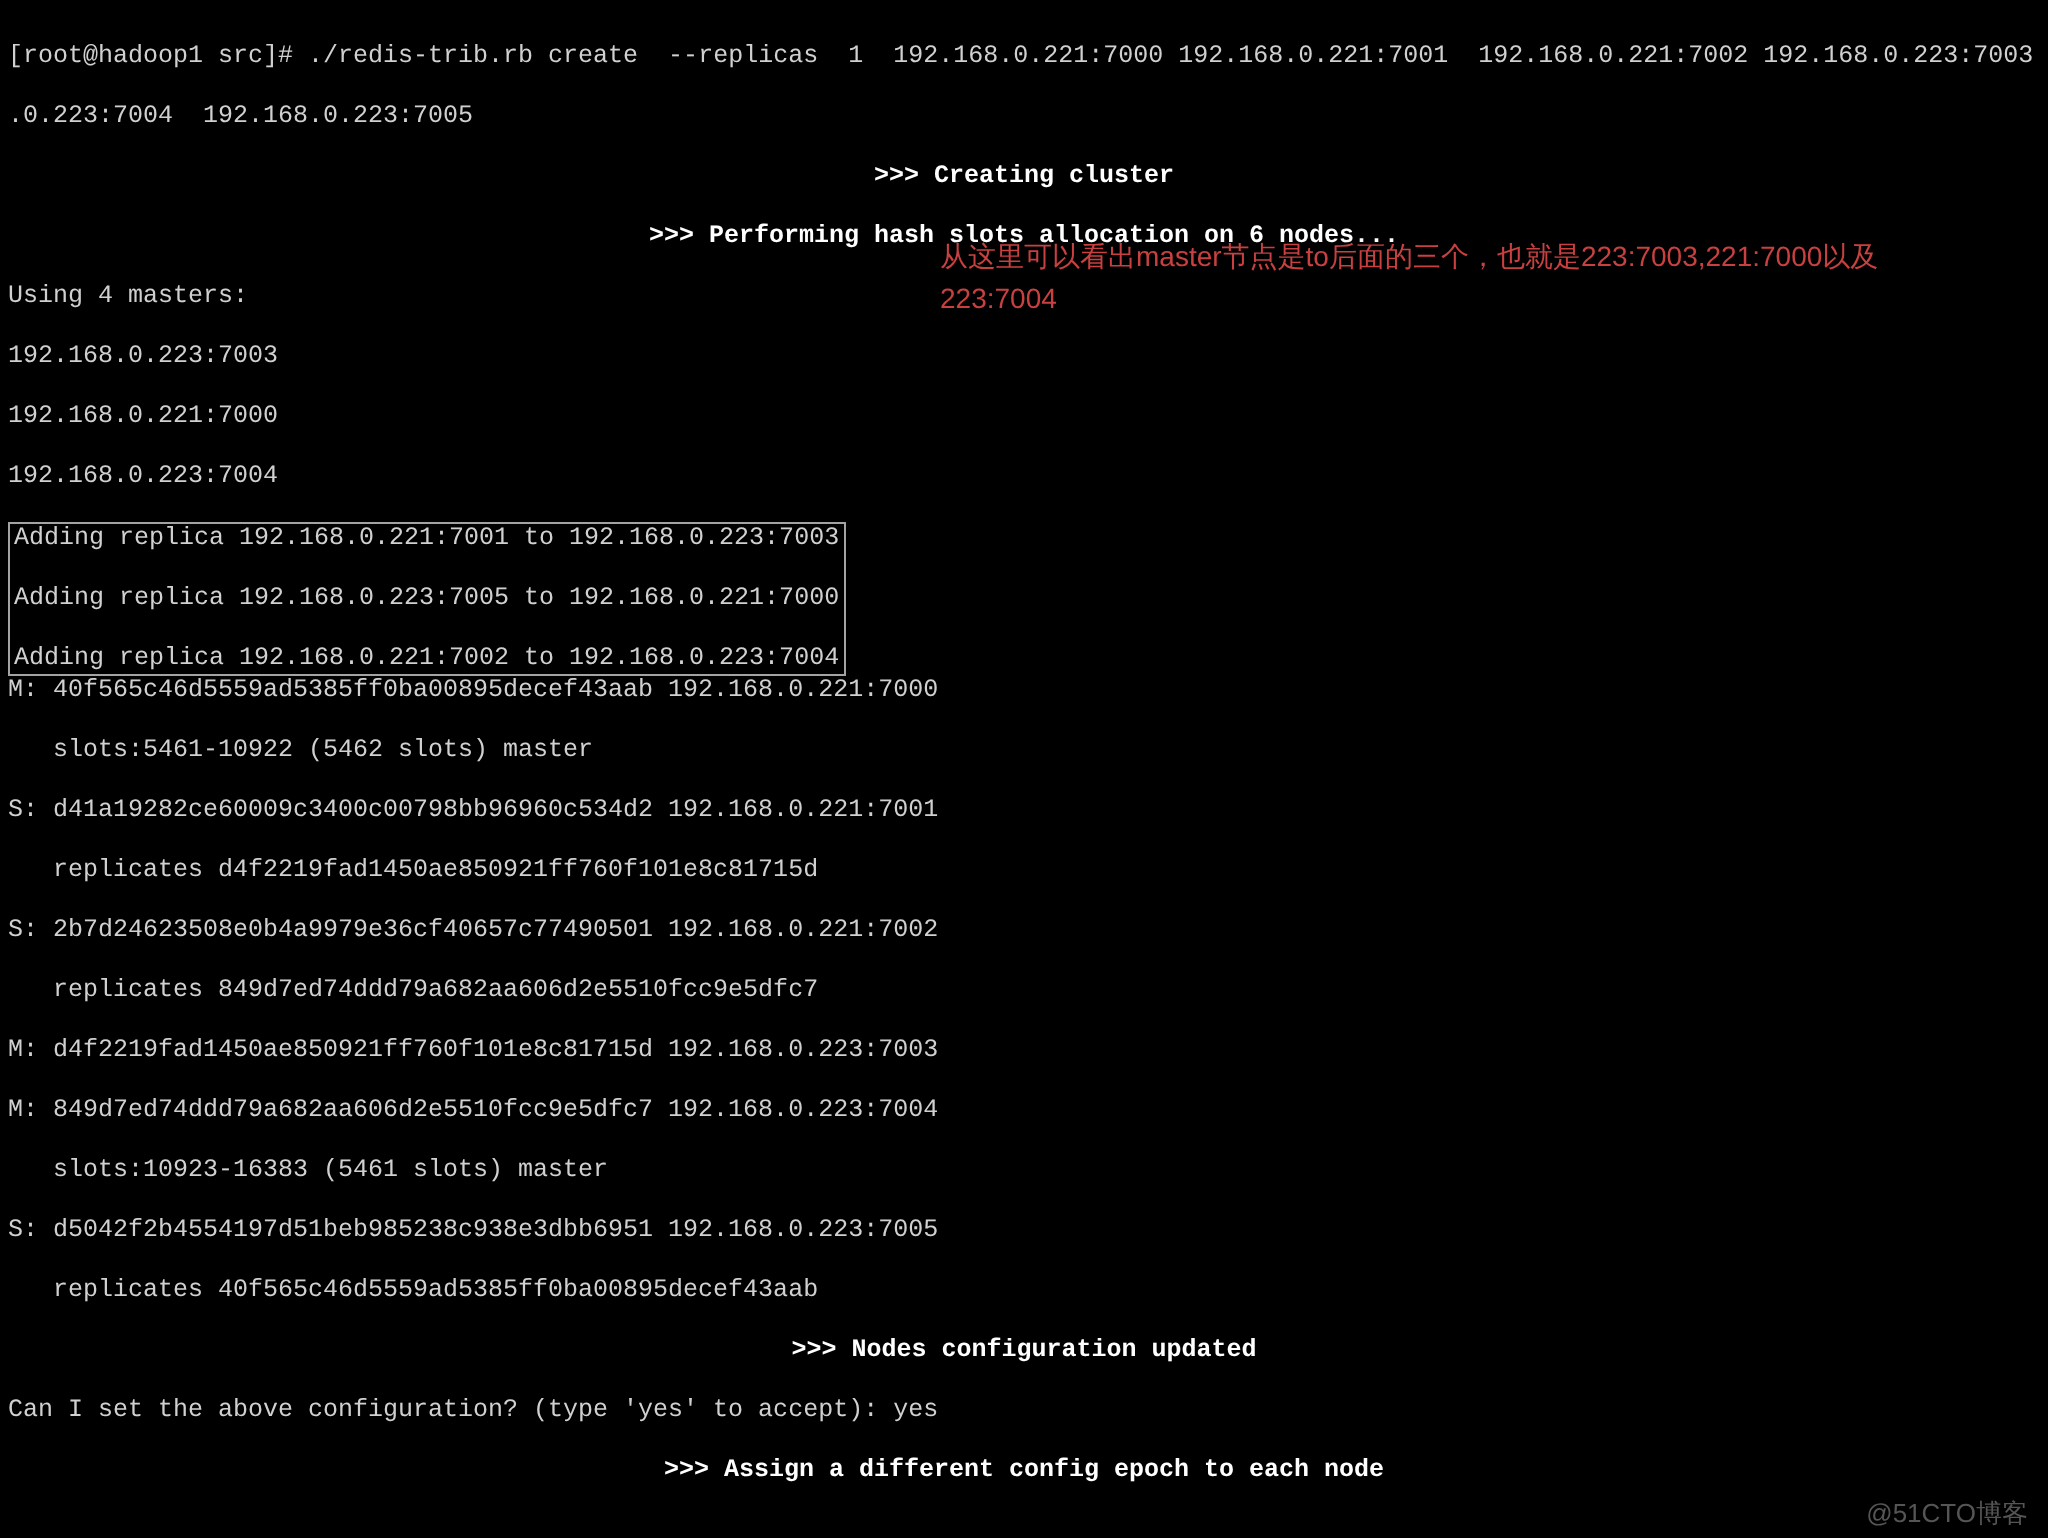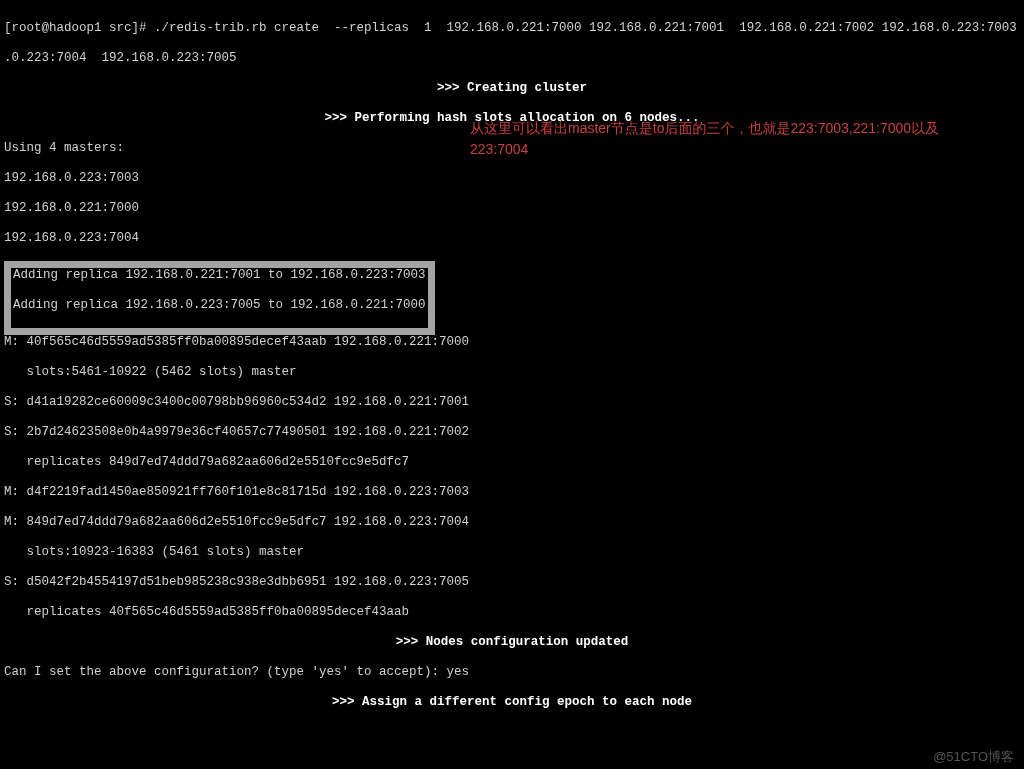--- a/index.html
+++ b/index.html
@@ -17,21 +17,21 @@
     }
     .terminal {
       padding: 6px 4px;
       white-space: pre;
     }
     .line {
       display: block;
     }
     .bold-white { color: #fff; font-weight: bold; text-align: center; }
     .red-box {
-      border: 7px solid #a3a3a3;
+      border: 1px solid #a3a3a3;
       display: inline-block;
       padding: 0 2px;
     }
     .annotation {
       position: absolute;
       color: #c84040;
       font-family: "Microsoft YaHei", SimSun, sans-serif;
       font-size: 14px;
       line-height: 1.5;
       white-space: normal;
@@ -52,24 +52,25 @@
 <span class="line"><span>[root@hadoop1 src]# </span><span>./redis-trib.rb create  --replicas  1  192.168.0.221:7000 192.168.0.221:7001  192.168.0.221:7002 192.168.0.223:7003  192.168</span></span>
 <span class="line">.0.223:7004  192.168.0.223:7005</span>
 <span class="line bold-white">&gt;&gt;&gt; Creating cluster</span>
 <span class="line bold-white">&gt;&gt;&gt; Performing hash slots allocation on 6 nodes...</span>
 <span class="line">Using 4 masters:</span>
 <span class="line">192.168.0.223:7003</span>
 <span class="line">192.168.0.221:7000</span>
 <span class="line">192.168.0.223:7004</span>
 <span class="red-box"><span class="line">Adding replica 192.168.0.221:7001 to 192.168.0.223:7003</span>
 <span class="line">Adding replica 192.168.0.223:7005 to 192.168.0.221:7000</span>
-</span>
+<span class="line">Adding replica 192.168.0.221:7002 to 192.168.0.223:7004</span></span>
 <span class="line">M: 40f565c46d5559ad5385ff0ba00895decef43aab 192.168.0.221:7000</span>
 <span class="line">   slots:5461-10922 (5462 slots) master</span>
 <span class="line">S: d41a19282ce60009c3400c00798bb96960c534d2 192.168.0.221:7001</span>
+<span class="line">   replicates d4f2219fad1450ae850921ff760f101e8c81715d</span>
 <span class="line">S: 2b7d24623508e0b4a9979e36cf40657c77490501 192.168.0.221:7002</span>
 <span class="line">   replicates 849d7ed74ddd79a682aa606d2e5510fcc9e5dfc7</span>
 <span class="line">M: d4f2219fad1450ae850921ff760f101e8c81715d 192.168.0.223:7003</span>
 <span class="line">M: 849d7ed74ddd79a682aa606d2e5510fcc9e5dfc7 192.168.0.223:7004</span>
 <span class="line">   slots:10923-16383 (5461 slots) master</span>
 <span class="line">S: d5042f2b4554197d51beb985238c938e3dbb6951 192.168.0.223:7005</span>
 <span class="line">   replicates 40f565c46d5559ad5385ff0ba00895decef43aab</span>
 <span class="line bold-white">&gt;&gt;&gt; Nodes configuration updated</span>
 <span class="line">Can I set the above configuration? (type 'yes' to accept): yes</span>
 <span class="line bold-white">&gt;&gt;&gt; Assign a different config epoch to each node</span>

